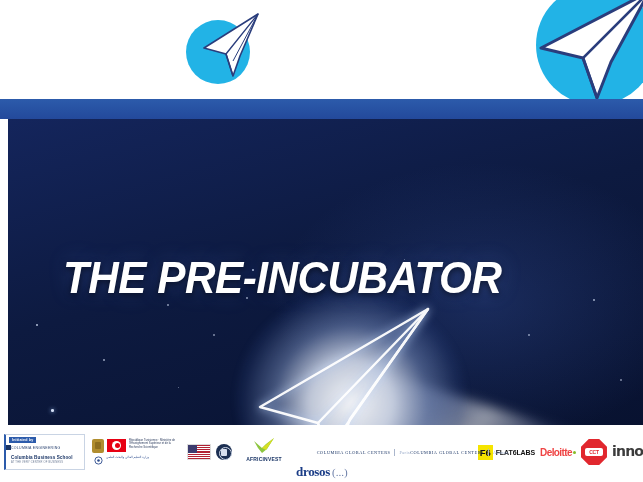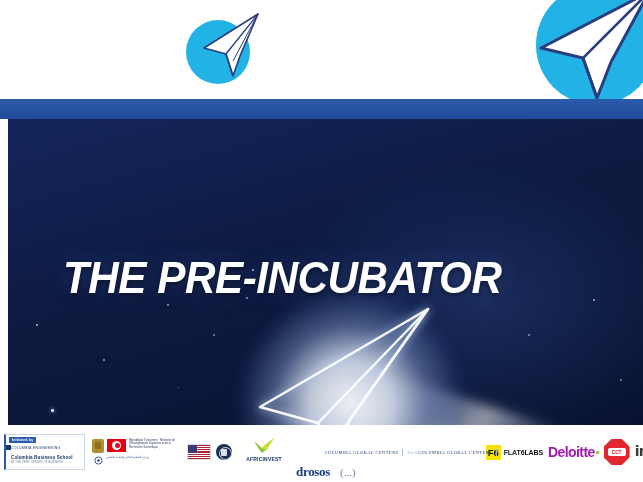--- a/index.html
+++ b/index.html
@@ -78,38 +78,38 @@
   .seal{width:16px;height:16px;border-radius:50%;background:#1c2f52;position:relative;}
   .seal:after{content:"";position:absolute;left:2.5px;top:2.5px;width:11px;height:11px;border-radius:50%;border:1px solid #cfd8e8;}
   .seal:before{content:"";position:absolute;left:5px;top:4.5px;width:6px;height:7px;background:#d8dfee;border-radius:1px;}
 
   
   .afr{position:relative;width:54px;height:32px;}
   .afr-bird{position:absolute;left:16px;top:1px;width:22px;height:18px;}
   .afr-txt{position:absolute;left:0;top:20px;width:54px;text-align:center;font-size:5px;font-weight:bold;color:#1a3566;letter-spacing:0.2px;}
 
   
-  .dro{display:flex;align-items:baseline;gap:10px;margin-top:40px;}
+  .dro{display:flex;align-items:baseline;gap:2px;margin-top:40px;}
   .dro-main{font-size:13px;font-weight:bold;color:#1b3d87;font-family:"Liberation Serif", serif;letter-spacing:-0.3px;}
   .dro-par{font-size:11px;color:#6b7ea8;font-family:"Liberation Serif", serif;}
 
   
   .cgc{position:relative;width:120px;height:24px;}
   .cgc-l{position:relative;height:11px;display:flex;align-items:center;}
   .cgc-name{font-size:4.3px;color:#1a3566;letter-spacing:0.55px;white-space:nowrap;font-family:"Liberation Serif", serif;}
   .cgc-bar{display:inline-block;width:1px;height:7px;background:#aab6cc;margin:0 4px;}
   .cgc-city{font-size:4.1px;color:#8fa2c4;letter-spacing:0.5px;white-space:nowrap;font-family:"Liberation Serif", serif;}
 
   
   .f6box{width:15px;height:15px;background:#f5e400;display:flex;align-items:center;justify-content:center;
          font-size:9.5px;font-weight:bold;color:#111;font-family:"Liberation Sans",sans-serif;}
   .f6txt{font-size:7px;font-weight:bold;color:#111;letter-spacing:-0.1px;margin-left:3px;}
 
   
-  .del{font-size:14px;font-weight:bold;color:#a21caf;letter-spacing:-0.6px;font-family:"Liberation Sans",sans-serif;}
+  .del{font-size:10px;font-weight:bold;color:#ef4444;letter-spacing:-0.6px;font-family:"Liberation Sans",sans-serif;}
   .del-dot{display:inline-block;width:3px;height:3px;background:#86bc25;border-radius:50%;margin-left:1px;vertical-align:baseline;}
 
   
   .oct{position:relative;width:26px;height:26px;}
   .oct-o{position:absolute;inset:0;background:#e1272e;clip-path:polygon(30% 0,70% 0,100% 30%,100% 70%,70% 100%,30% 100%,0 70%,0 30%);}
   .oct-i{position:absolute;left:4px;top:9px;width:18px;height:8px;border-radius:2px;background:#fff;}
   .oct-t{position:absolute;left:4px;top:9.5px;width:18px;text-align:center;font-size:5px;font-weight:bold;color:#e1272e;letter-spacing:-0.2px;}
 
   
   .inn{position:relative;width:46px;height:24px;}

